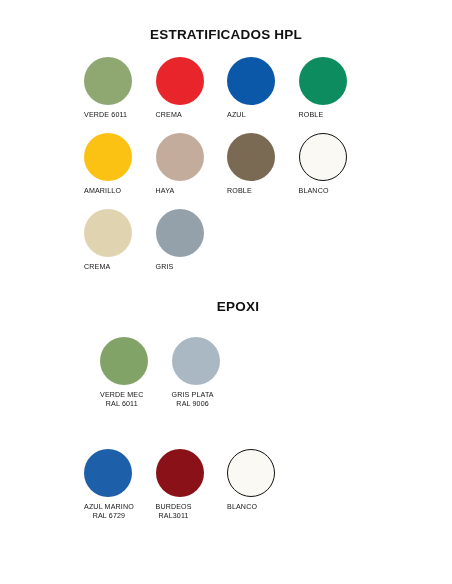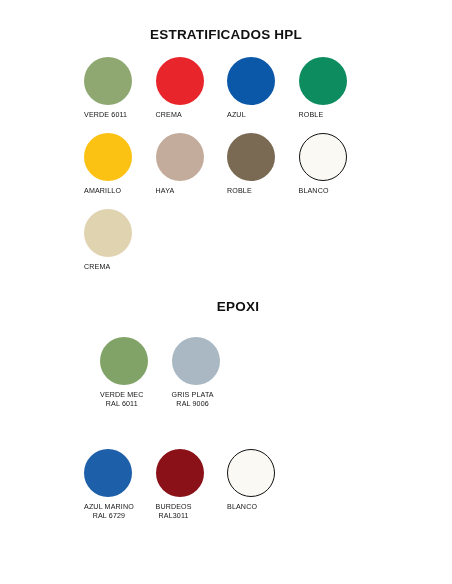--- a/index.html
+++ b/index.html
@@ -117,20 +117,24 @@
         </div>
       </div>
   </div>
 
   <div class="section" id="hpl-row-2">
     <div class="row-wrap">
         <div class="swatch-cell">
           <div class="swatch-disc" style="background: rgb(224, 211, 176);"></div>
           <div class="swatch-label">CREMA</div>
         </div>
+        <div class="swatch-cell">
+          <div class="swatch-disc" style="background: rgb(148, 161, 170);"></div>
+          <div class="swatch-label">GRIS</div>
+        </div>
       </div>
   </div>
 
   <h1 class="section-title" id="epoxi-title">EPOXI</h1>
 
   <div class="section" id="epoxi-row-0">
     <div class="row-wrap">
         <div class="swatch-cell">
           <div class="swatch-disc" style="background: rgb(130, 163, 103);"></div>
           <div class="swatch-label">VERDE MEC

